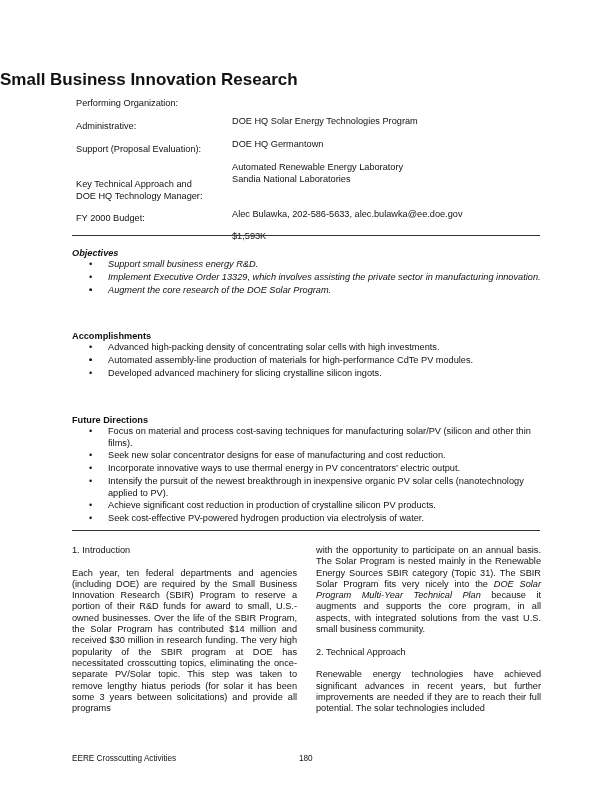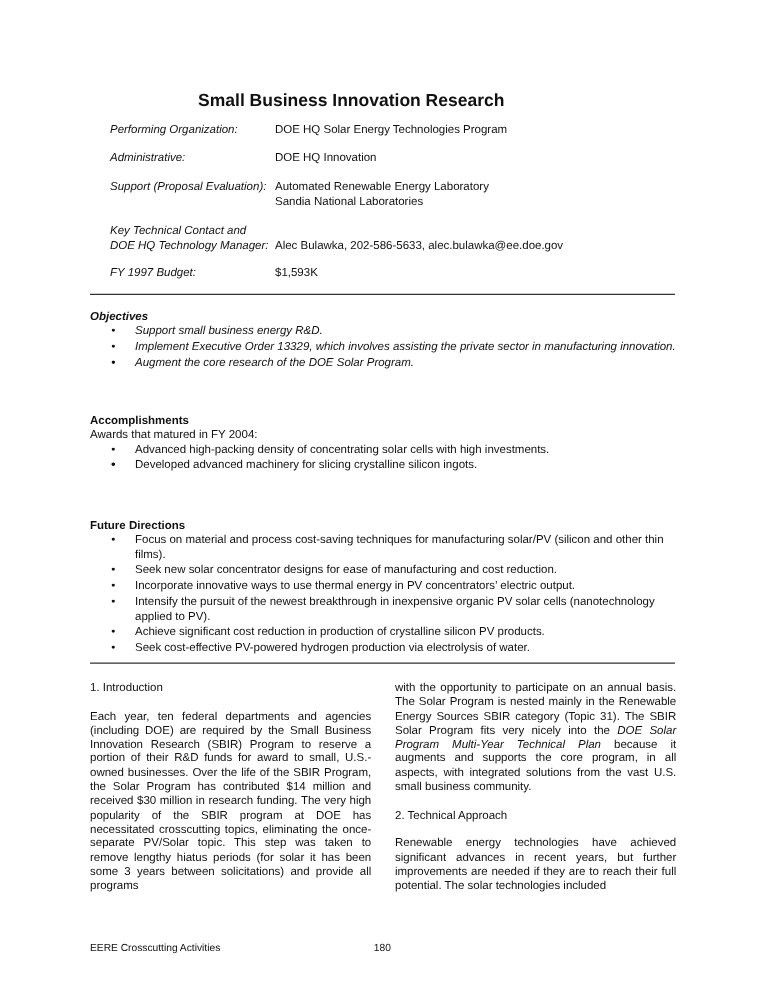--- a/index.html
+++ b/index.html
@@ -2,26 +2,26 @@
 <html><head>
   <meta charset="utf-8">
   <style>
     html, body { margin: 0; padding: 0; background: #ffffff; }
     body {
       width: 612px; height: 792px; position: relative; overflow: hidden;
       font-family: "Liberation Sans", sans-serif; color: #111111;
       font-size: 9.2px; line-height: 11.3px;
     }
     .title {
-      position: absolute; top: 73px; left: 0; width: 562px; text-align: center;
-      font-weight: bold; font-size: 14px; line-height: 14px;
+      position: absolute; top: 73px; left: 0; width: 562px; text-align: left;
+      font-weight: bold; font-size: 17px; line-height: 14px;
     }
     .meta-row { position: absolute; left: 72px; width: 470px; }
-    .meta-label { position: absolute; left: 16px; font-style: italic; white-space: nowrap; text-align: right; }
-    .meta-value { position: absolute; left: 148px; white-space: nowrap; }
+    .meta-label { position: absolute; left: 4px; white-space: nowrap; text-align: right; }
+    .meta-value { position: absolute; left: 160px; white-space: nowrap; margin-top: 18px; }
     .rule { position: absolute; left: 72px; width: 468px; height: 0; border-top: 1px solid #333; }
     .section { position: absolute; left: 72px; width: 470px; }
     .section-heading { font-weight: bold; }
     .bullets { list-style: none; margin: 0; padding: 0; }
     .bullets li { position: relative; padding-left: 36px; margin-bottom: 1.6px; }
     .bullets li .dot { position: absolute; left: 17px; top: 0; }
     .col { position: absolute; top: 545px; width: 225px; text-align: justify; }
     .col-left { left: 72px; }
     .col-right { left: 316px; }
     .col-heading { font-weight: normal; margin-bottom: 11.3px; }
@@ -35,63 +35,62 @@
 
   <div class="title">Small Business Innovation Research</div>
 
   <div class="meta-row" style="top:98px;">
     <span class="meta-label">Performing Organization:</span>
     <span class="meta-value">DOE HQ Solar Energy Technologies Program</span>
   </div>
 
   <div class="meta-row" style="top:121px;">
     <span class="meta-label">Administrative:</span>
-    <span class="meta-value">DOE HQ Innovation</span>
+    <span class="meta-value">DOE HQ Germantown</span>
   </div>
 
   <div class="meta-row" style="top:144px;">
     <span class="meta-label">Support (Proposal Evaluation):</span>
     <span class="meta-value">Automated Renewable Energy Laboratory</span>
   </div>
   <div class="meta-row" style="top:155.5px;">
     <span class="meta-value">Sandia National Laboratories</span>
   </div>
 
   <div class="meta-row" style="top:179px;">
-    <span class="meta-label">Key Technical Contact and</span>
+    <span class="meta-label">Key Technical Approach and</span>
   </div>
   <div class="meta-row" style="top:190.5px;">
     <span class="meta-label">DOE HQ Technology Manager:</span>
     <span class="meta-value">Alec Bulawka, 202-586-5633, alec.bulawka@ee.doe.gov</span>
   </div>
 
   <div class="meta-row" style="top:213px;">
-    <span class="meta-label">FY 1997 Budget:</span>
+    <span class="meta-label">FY 2000 Budget:</span>
     <span class="meta-value">$1,593K</span>
   </div>
 
   <div class="rule" style="top:235px;"></div>
 
   <div class="section" style="top:248px;font-style:italic;">
     <div class="section-heading">Objectives</div>
     <ul class="bullets">
       <li><span class="dot">•</span><span>Support small business energy R&amp;D.</span></li>
       <li><span class="dot">•</span><span>Implement Executive Order 13329, which involves assisting the private sector in manufacturing innovation.</span></li>
       <li><span class="dot">•</span></li>
       <li><span class="dot">•</span><span>Augment the core research of the DOE Solar Program.</span></li>
     </ul>
   </div>
 
   <div class="section" style="top:331px;">
     <div class="section-heading">Accomplishments</div>
-    <div>Awards that matured in FY 2004:</div>
     <ul class="bullets">
       <li><span class="dot">•</span><span>Advanced high-packing density of concentrating solar cells with high investments.</span></li>
       <li><span class="dot">•</span></li>
-      <li><span class="dot">•</span></li>
+      <li><span class="dot">•</span><span>Automated assembly-line production of materials for high-performance CdTe PV modules.</span></li>
       <li><span class="dot">•</span><span>Developed advanced machinery for slicing crystalline silicon ingots.</span></li>
     </ul>
   </div>
 
   <div class="section" style="top:415px;">
     <div class="section-heading">Future Directions</div>
     <ul class="bullets">
       <li><span class="dot">•</span><span>Focus on material and process cost-saving techniques for manufacturing solar/PV (silicon and other thin films).</span></li>
       <li><span class="dot">•</span><span>Seek new solar concentrator designs for ease of manufacturing and cost reduction.</span></li>
       <li><span class="dot">•</span><span>Incorporate innovative ways to use thermal energy in PV concentrators’ electric output.</span></li>

